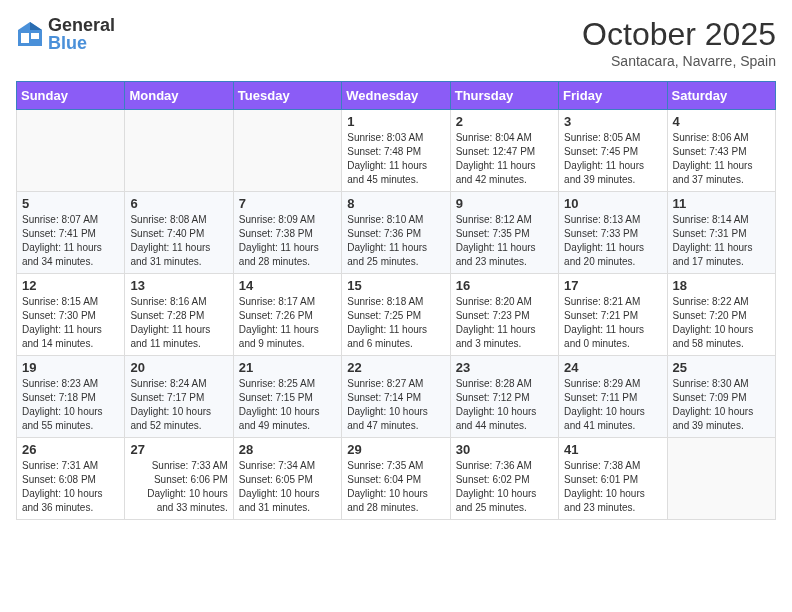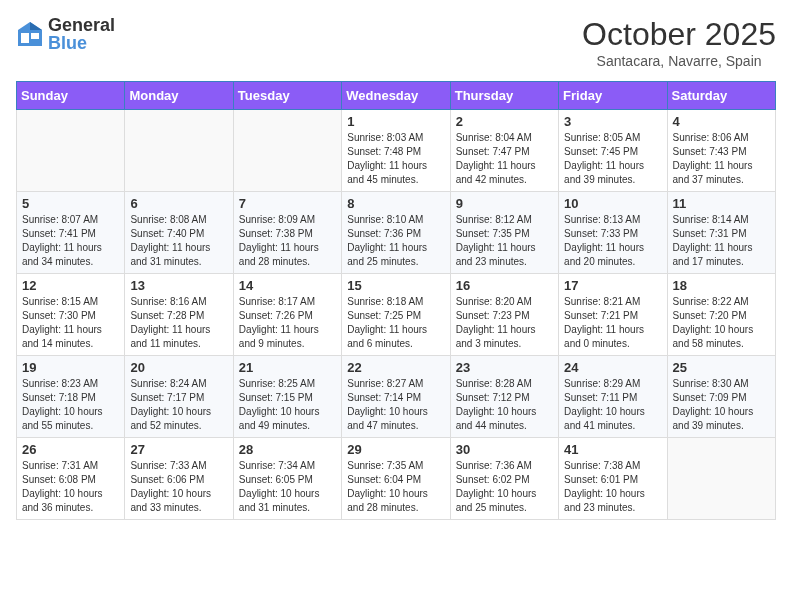--- a/index.html
+++ b/index.html
@@ -44,21 +44,20 @@
       text-align: right;
     }
     .month-title {
       font-size: 32px;
       color: #333;
       font-weight: normal;
     }
     .location {
       font-size: 14px;
       color: #555;
-      text-align: center;
     }
     .calendar {
       width: 100%;
       border-collapse: collapse;
       border: 1px solid #ccc;
     }
     .calendar th {
       background-color: #8b5cf6;
       color: #fff;
       font-size: 13px;
@@ -140,21 +139,21 @@
         <td>
           <span class="day-number">1</span>
           <div class="day-info" style="white-space: pre-line;">Sunrise: 8:03 AM
 Sunset: 7:48 PM
 Daylight: 11 hours
 and 45 minutes.</div>
         </td>
         <td>
           <span class="day-number">2</span>
           <div class="day-info" style="white-space: pre-line;">Sunrise: 8:04 AM
-Sunset: 7:47 PM
+Sunset: 12:47 PM
 Daylight: 11 hours
 and 42 minutes.</div>
         </td>
         <td>
           <span class="day-number">3</span>
           <div class="day-info" style="white-space: pre-line;">Sunrise: 8:05 AM
 Sunset: 7:45 PM
 Daylight: 11 hours
 and 39 minutes.</div>
         </td>
@@ -322,21 +321,21 @@
       <tr>
         <td>
           <span class="day-number">26</span>
           <div class="day-info" style="white-space: pre-line;">Sunrise: 7:31 AM
 Sunset: 6:08 PM
 Daylight: 10 hours
 and 36 minutes.</div>
         </td>
         <td>
           <span class="day-number">27</span>
-          <div class="day-info" style="white-space: pre-line;">Sunrise: 7:33 AM
+          <div class="day-info" style="white-space: pre-line; text-align: right;">Sunrise: 7:33 AM
 Sunset: 6:06 PM
 Daylight: 10 hours
 and 33 minutes.</div>
         </td>
         <td>
           <span class="day-number">28</span>
           <div class="day-info" style="white-space: pre-line;">Sunrise: 7:34 AM
 Sunset: 6:05 PM
 Daylight: 10 hours
 and 31 minutes.</div>

